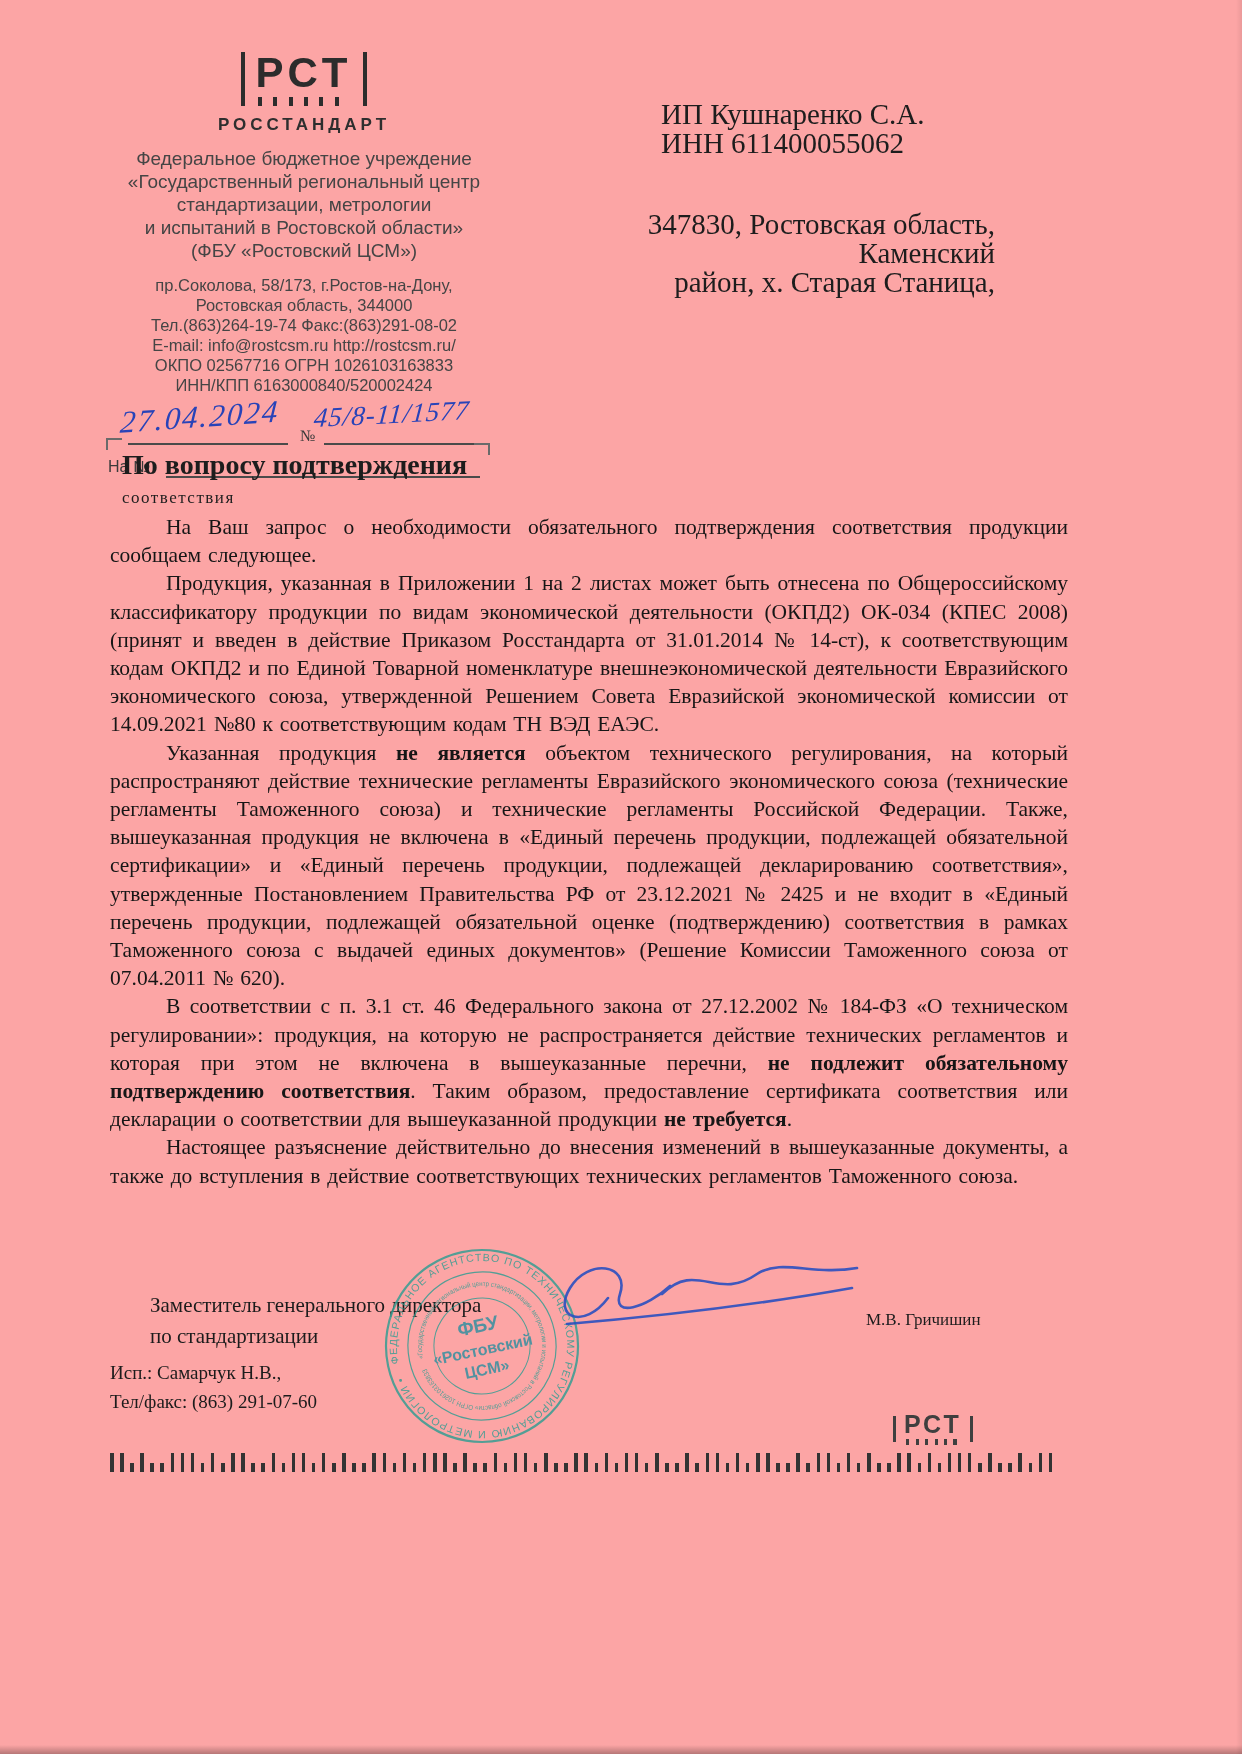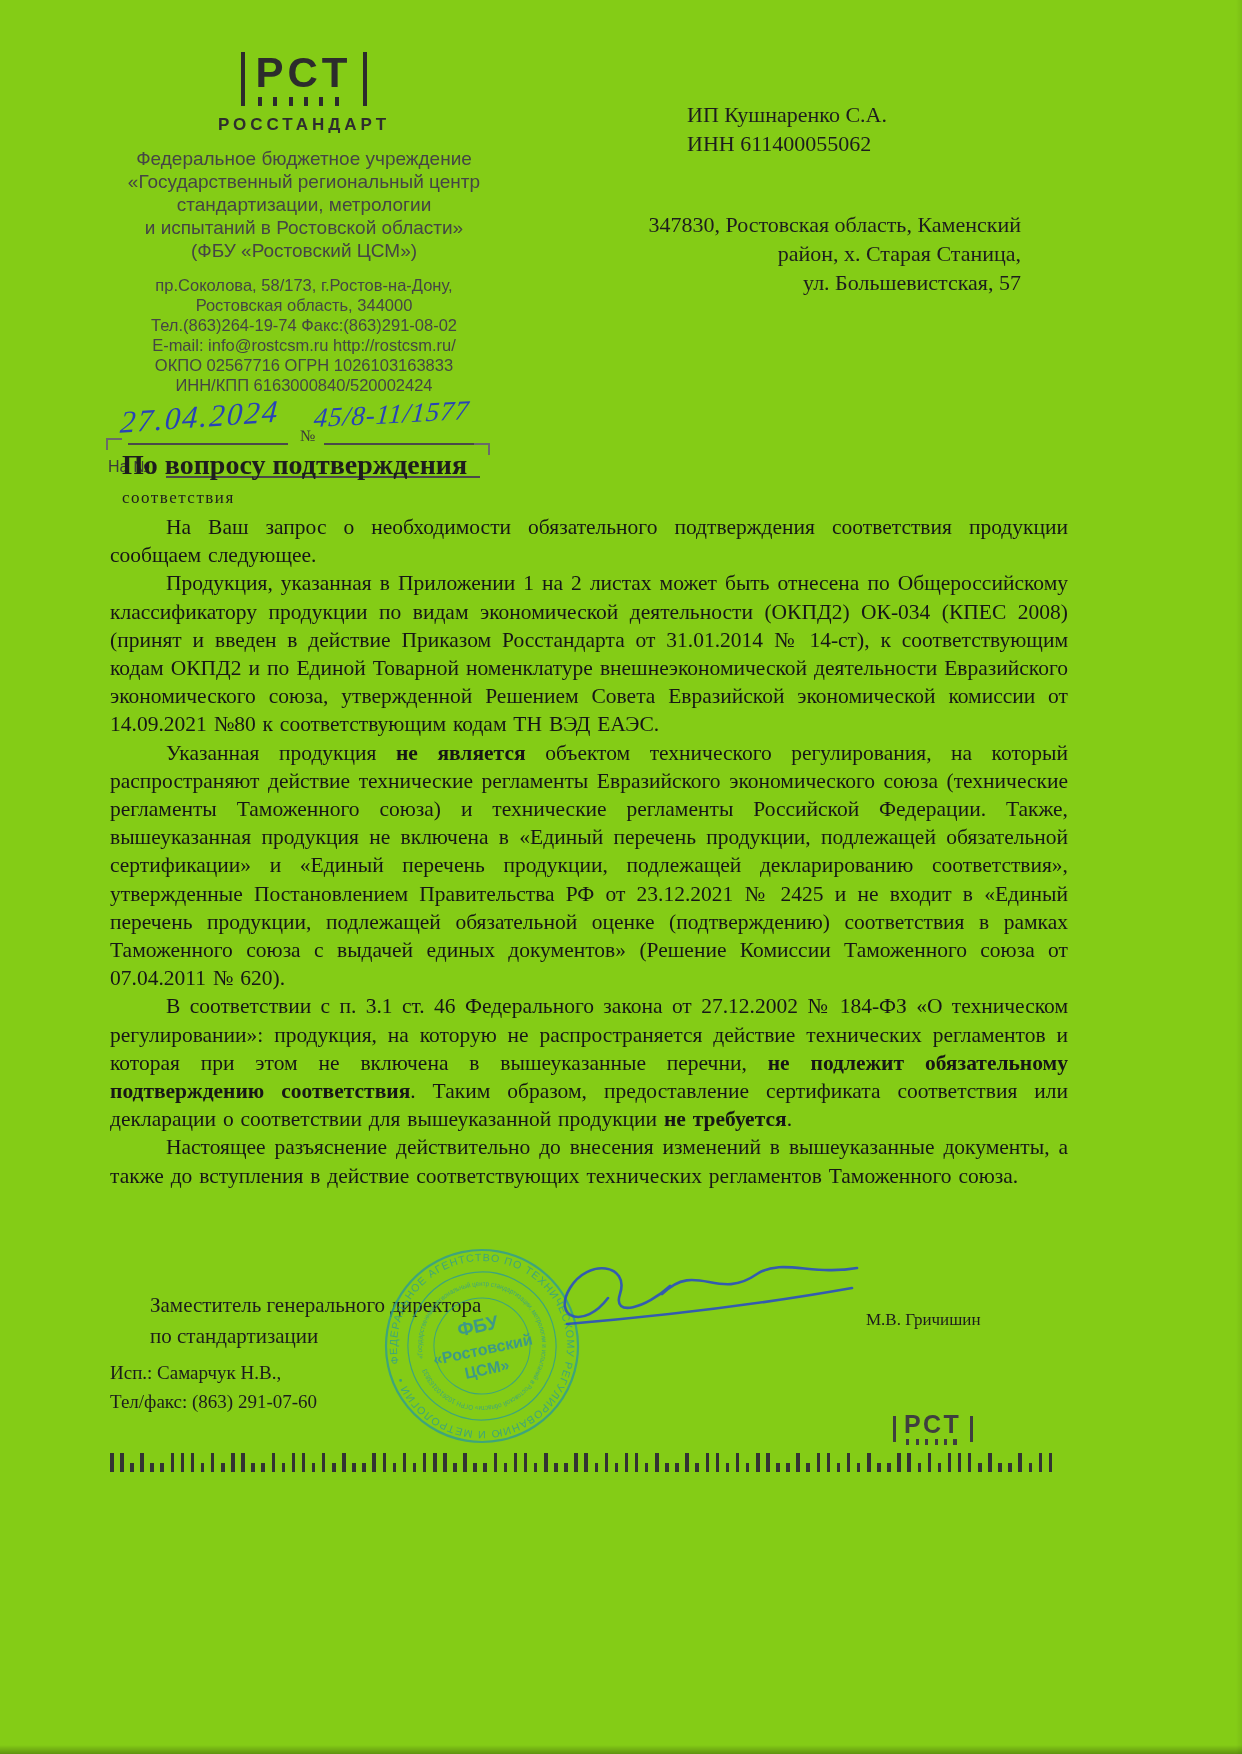--- a/index.html
+++ b/index.html
@@ -1,18 +1,18 @@
 <!DOCTYPE html>
 <html><head>
 <meta charset="utf-8">
 <style>
   * { margin:0; padding:0; box-sizing:border-box; }
   html, body { background:#ffffff; }
   .page {
-    position:relative; width:1242px; height:1754px; background:#84cc16;
+    position:relative; width:1242px; height:1754px; background:#fca5a5;
     font-family:"Liberation Serif", serif; color:#1c1c1c; overflow:hidden;
   }
 
   
   .lh { position:absolute; left:108px; top:52px; width:392px; text-align:center;
         font-family:"Liberation Sans", sans-serif; color:#454545; }
   .rst-logo { display:flex; align-items:center; justify-content:center; gap:7px; }
   .vbar { width:4px; height:54px; background:#2c2c2c; display:inline-block; }
   .rst-block { display:inline-block; }
   .rst-text { display:block; font-size:42px; font-weight:bold; letter-spacing:5px;
@@ -32,21 +32,21 @@
   .hand { font-family:"Liberation Serif", serif; font-style:italic; color:#2843b8; white-space:nowrap; }
   .hand.date { position:absolute; left:12px; top:-8px; font-size:31px; letter-spacing:2px;
                transform:rotate(-4deg) skewX(-8deg); }
   .hand.num  { position:absolute; left:206px; top:-8px; font-size:27px; letter-spacing:1px;
                transform:rotate(-3deg) skewX(-8deg); }
   .nano-row { position:relative; margin-top:5px; height:24px; text-align:right; }
   .nano-label { position:absolute; left:0; top:0; font-size:16px; color:#3a3a3a; }
   .nline { position:absolute; left:58px; top:18px; width:314px; height:1.5px; background:#4a4a4a; }
 
   
-  .recipient { position:absolute; left:589px; top:100px; width:432px; font-size:22px;
+  .recipient { position:absolute; left:563px; top:100px; width:432px; font-size:29px;
                line-height:29px; color:#1d1d1d; }
   .r-name, .r-inn { padding-left:98px; }
   .r-addr { margin-top:52px; text-align:right; }
 
   
   .corner { position:absolute; width:16px; height:12px; }
   .corner-left  { left:106px; top:438px; border-left:2px solid #6a6a6a; border-top:2px solid #6a6a6a; }
   .corner-right { left:474px; top:443px; border-right:2px solid #6a6a6a; border-top:2px solid #6a6a6a; }
   .subject { position:absolute; left:122px; top:449px; color:#1d1d1d; }
   .subj1 { font-size:28px;font-weight:bold; }
@@ -129,21 +129,20 @@
       <span class="nline"></span>
     </div>
   </div>
 
   <div class="recipient">
     <div class="r-name">ИП Кушнаренко С.А.</div>
     <div class="r-inn">ИНН 611400055062</div>
     <div class="r-addr">
       <div>347830, Ростовская область, Каменский</div>
       <div>район, х. Старая Станица,</div>
-      <div>ул. Большевистская, 57</div>
     </div>
   </div>
 
   <span class="corner corner-left"></span>
   <span class="corner corner-right"></span>
   <div class="subject">
     <div class="subj1">По вопросу подтверждения</div>
     <div class="subj2">соответствия</div>
   </div>
 

